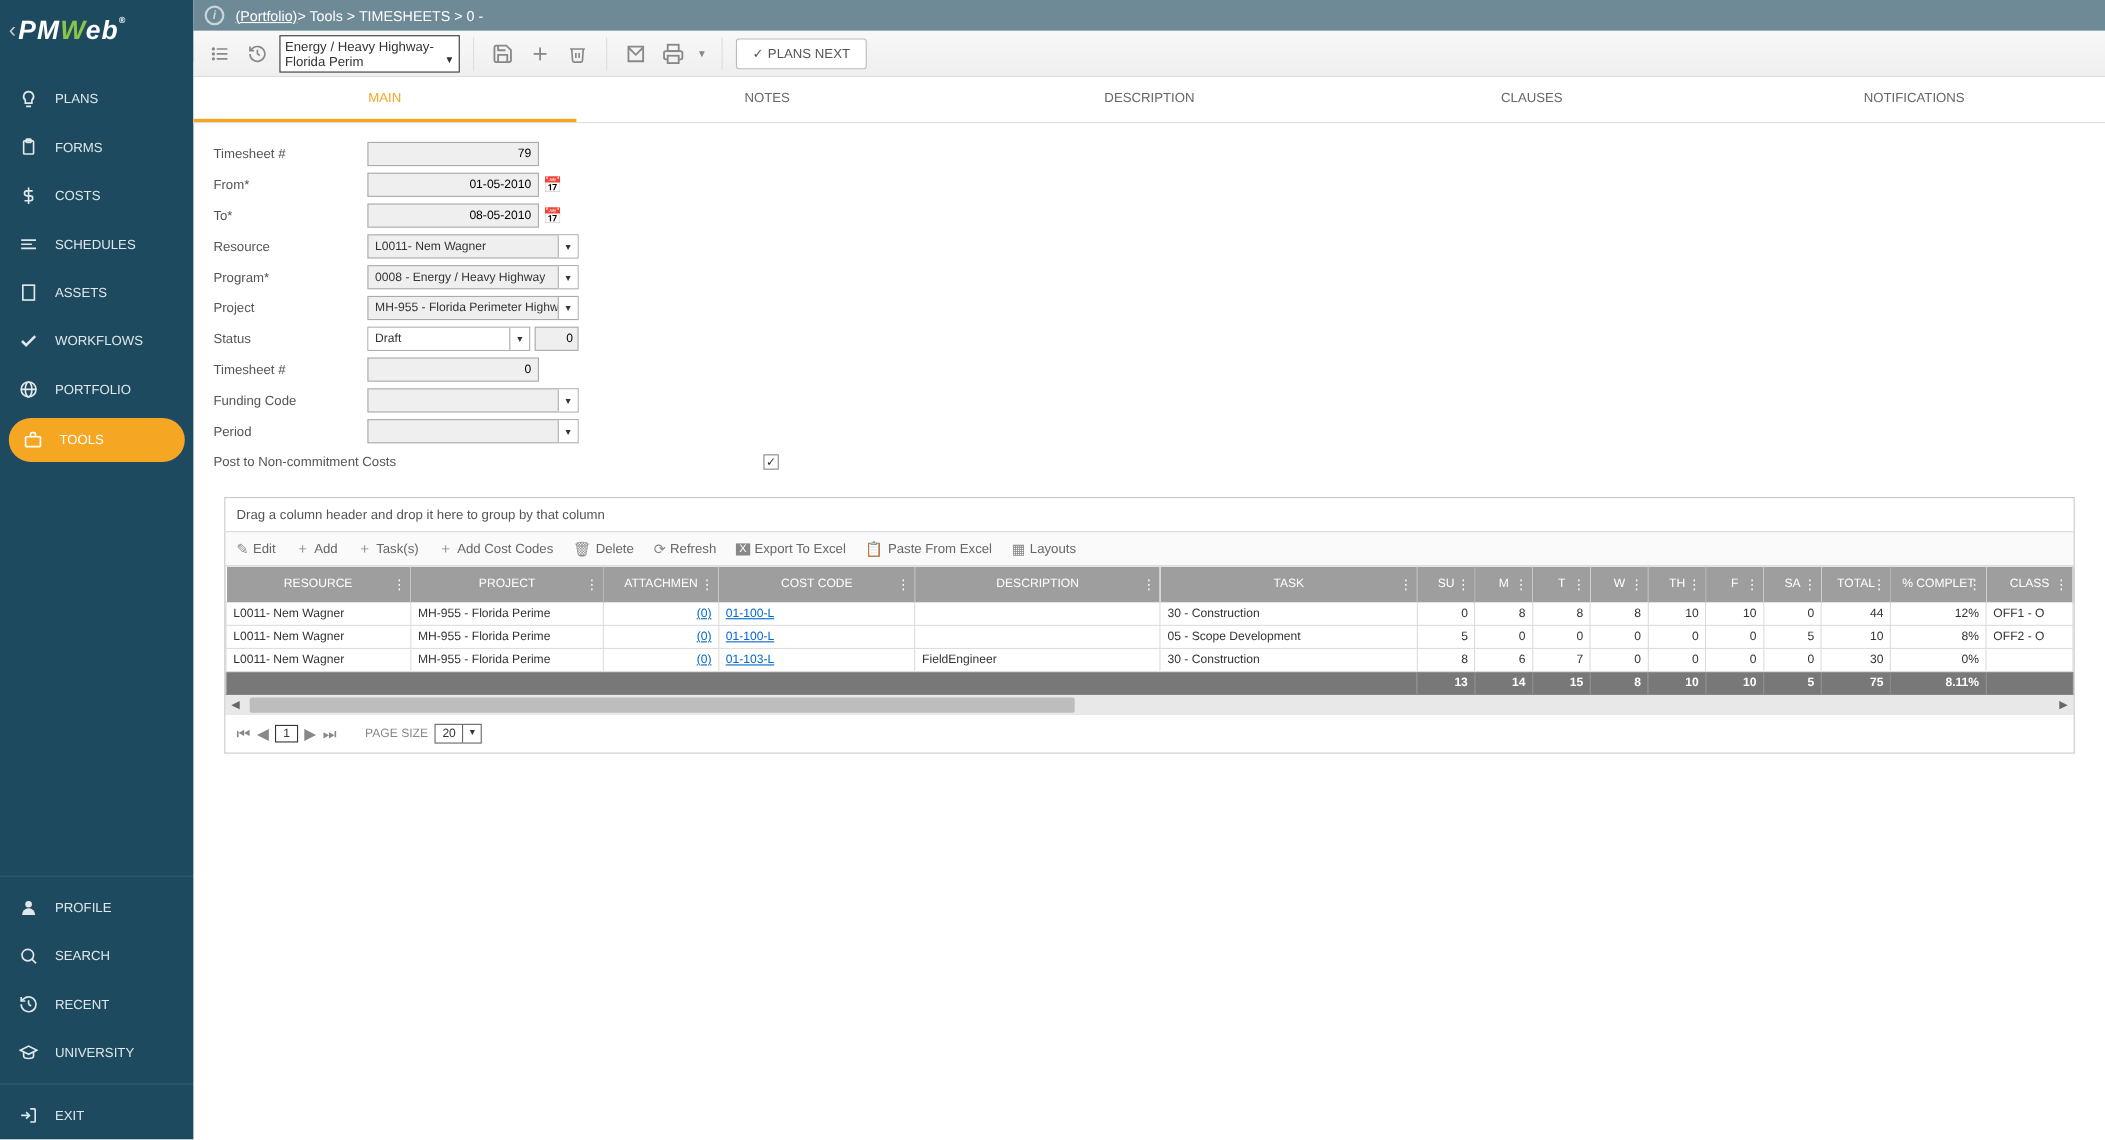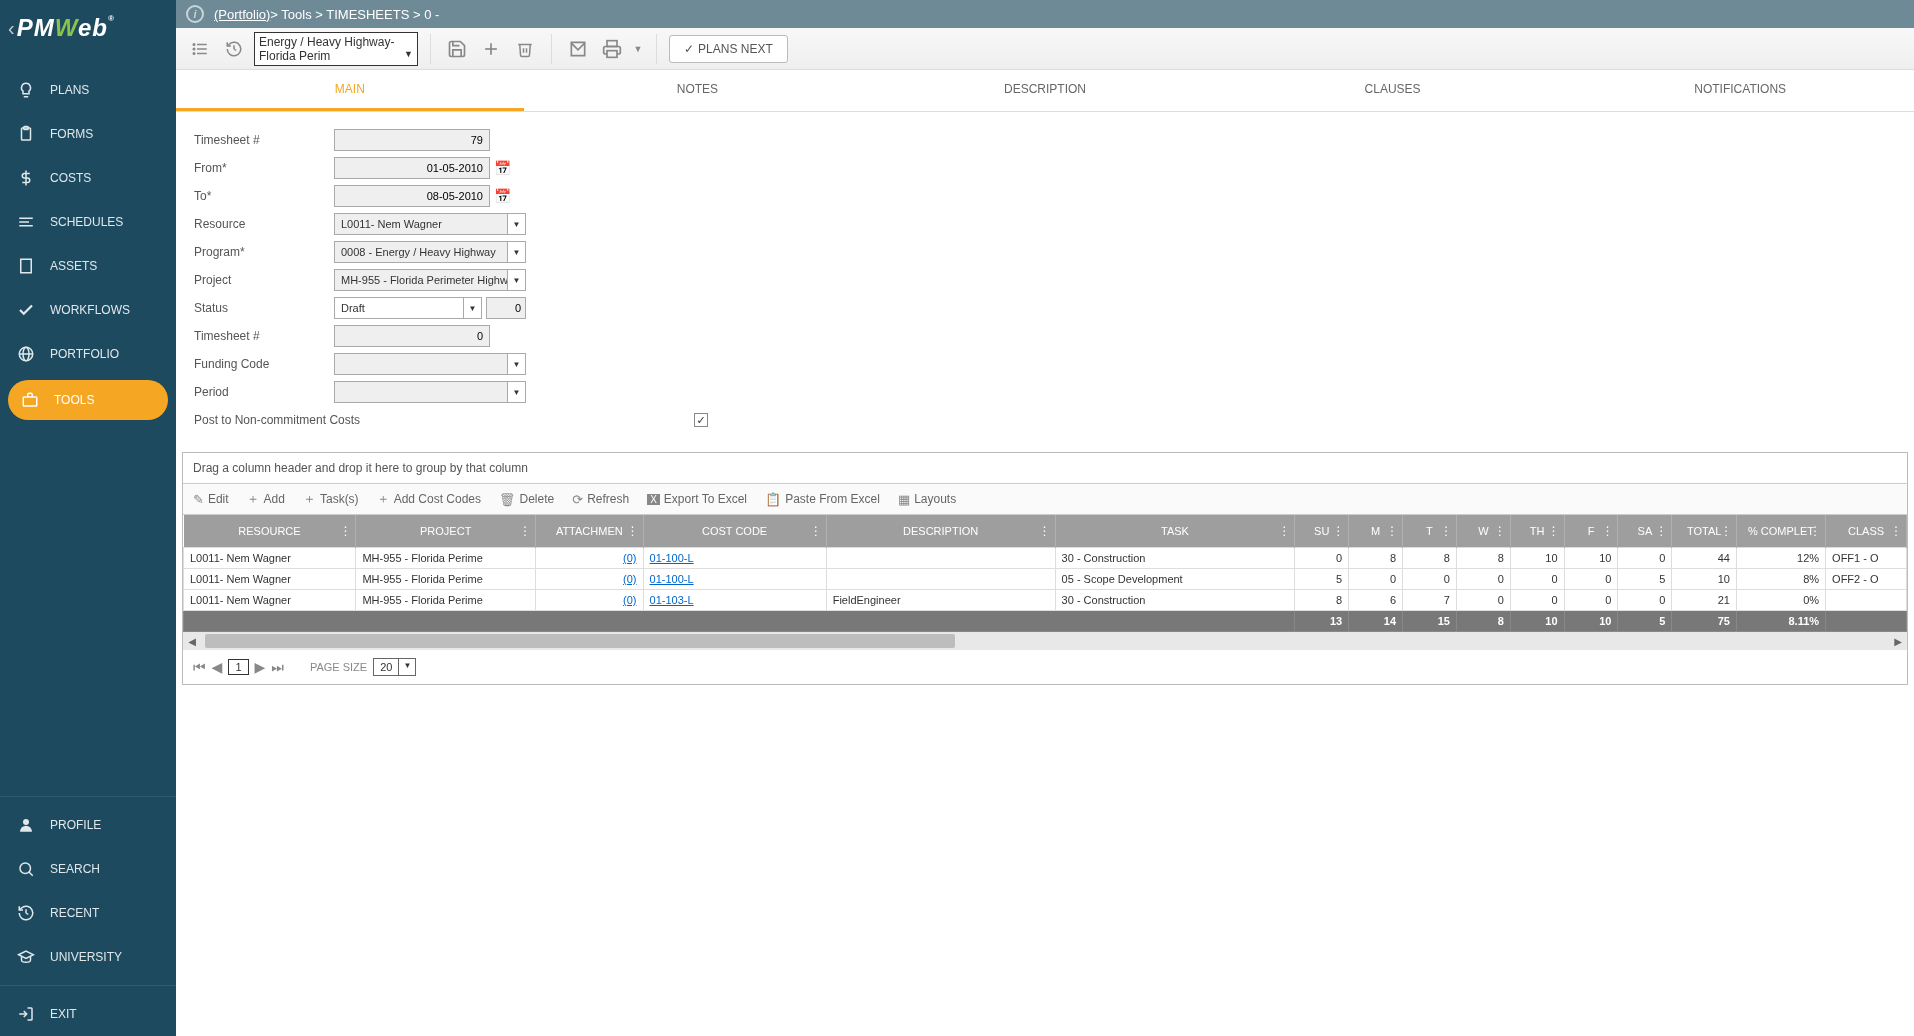--- a/index.html
+++ b/index.html
@@ -32,21 +32,21 @@
 .form-row { display: flex; align-items: center; margin-bottom: 4px; height: 24px; }
 .form-label { width: 140px; font-size: 12px; color: #555; }
 .form-input { width: 156px; height: 22px; border: 1px solid #aaa; background: #efefef; padding: 0 6px; font-size: 11px; text-align: right; }
 .form-dd { width: 192px; height: 22px; border: 1px solid #aaa; background: #efefef; display: flex; }
 .form-dd-txt { flex: 1; padding: 0 6px; font-size: 11px; display: flex; align-items: center; overflow: hidden; white-space: nowrap; }
 .form-dd-btn { width: 18px; border-left: 1px solid #aaa; display: flex; align-items: center; justify-content: center; font-size: 8px; background: #fff; cursor: pointer; }
 .form-dd.white .form-dd-txt { background: #fff; }
 .small-input { width: 40px; height: 22px; border: 1px solid #aaa; background: #efefef; text-align: right; padding: 0 4px; font-size: 11px; margin-left: 4px; }
 .cal-icon { width: 16px; margin-left: 4px; color: #bbb; font-size: 14px; cursor: pointer; }
 .check { width: 14px; height: 14px; border: 1px solid #888; display: inline-flex; align-items: center; justify-content: center; font-size: 11px; color: #333; margin-left: 180px; }
-.grid-wrap { margin: 0 6px; border: 1px solid #bbb; }
+.grid-wrap { margin: 0 28px; border: 1px solid #bbb; }
 .grid-drop { padding: 8px 10px; font-size: 12px; color: #555; border-bottom: 1px solid #ccc; background: #fff; }
 .grid-toolbar { display: flex; align-items: center; padding: 6px 10px; gap: 18px; background: #fafafa; border-bottom: 1px solid #ccc; }
 .gtb-item { display: flex; align-items: center; gap: 4px; color: #666; font-size: 12px; cursor: pointer; }
 .gtb-icon { font-size: 13px; color: #888; }
 .grid { overflow-x: auto; }
 .grid-table { border-collapse: collapse; min-width: 100%; table-layout: fixed; }
 .grid-table th { background: #9e9e9e; color: #fff; font-size: 11px; padding: 10px 6px; font-weight: normal; border-right: 1px solid #b0b0b0; position: relative; }
 .grid-table th .dots { position: absolute; right: 4px; top: 50%; transform: translateY(-50%); font-size: 12px; }
 .grid-table td { border: 1px solid #ddd; padding: 4px 6px; font-size: 11px; white-space: nowrap; background: #fff; }
 .grid-table td.num { text-align: right; }
@@ -463,21 +463,21 @@
                 <td><a href="#">01-103-L</a></td>
                 <td>FieldEngineer</td>
                 <td>30 - Construction</td>
                 <td class="num">8</td>
                 <td class="num">6</td>
                 <td class="num">7</td>
                 <td class="num">0</td>
                 <td class="num">0</td>
                 <td class="num">0</td>
                 <td class="num">0</td>
-                <td class="num">21</td>
+                <td class="num">30</td>
                 <td class="num">0%</td>
                 <td></td>
               </tr>
               <tr class="totals">
                 <td colspan="6"></td>
                 <td class="num">13</td>
                 <td class="num">14</td>
                 <td class="num">15</td>
                 <td class="num">8</td>
                 <td class="num">10</td>

